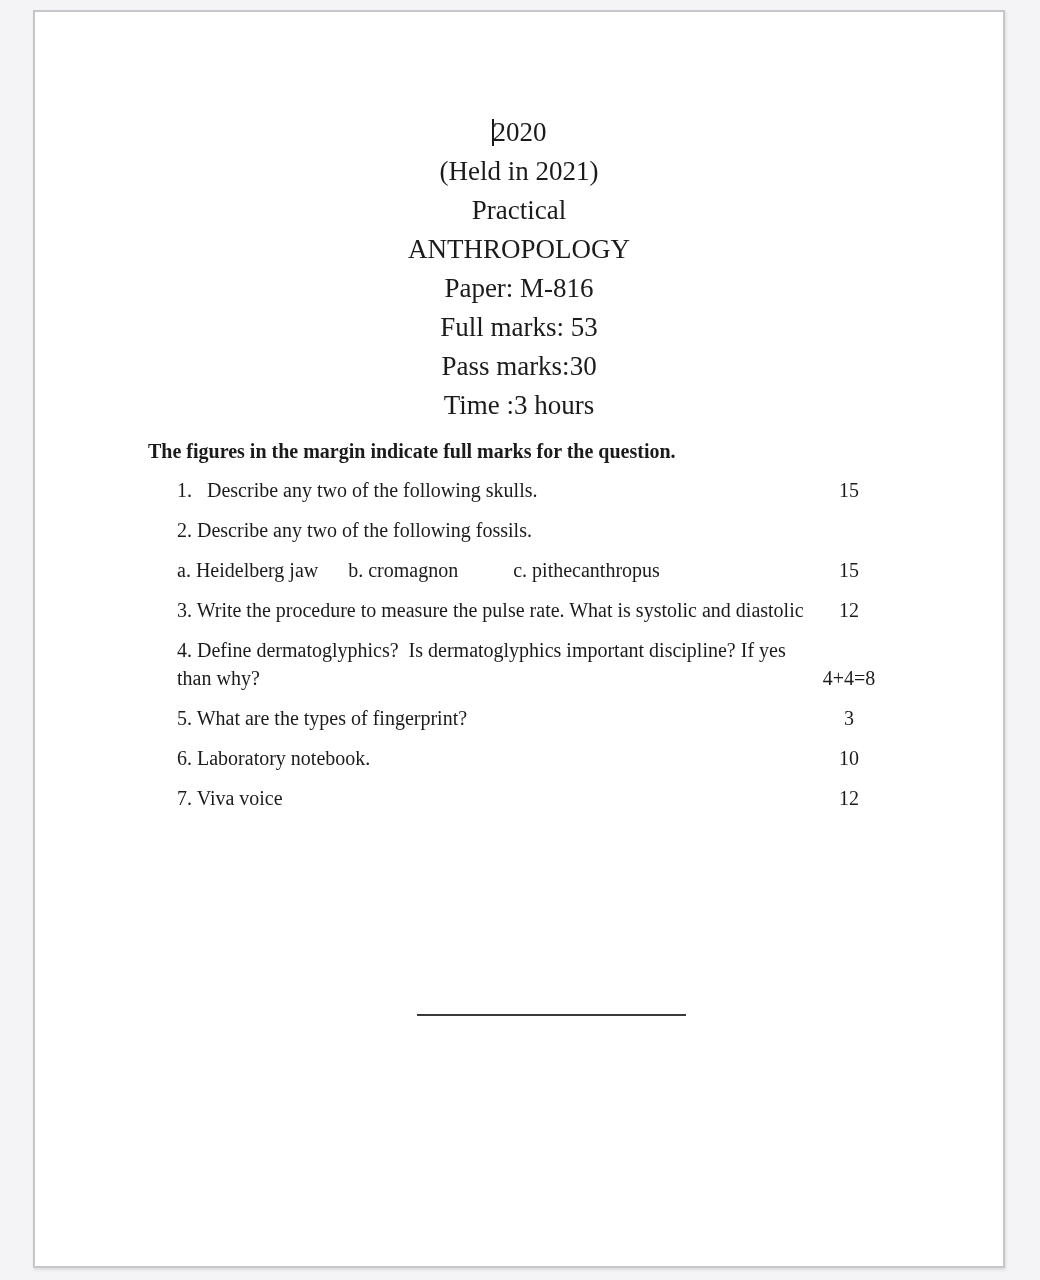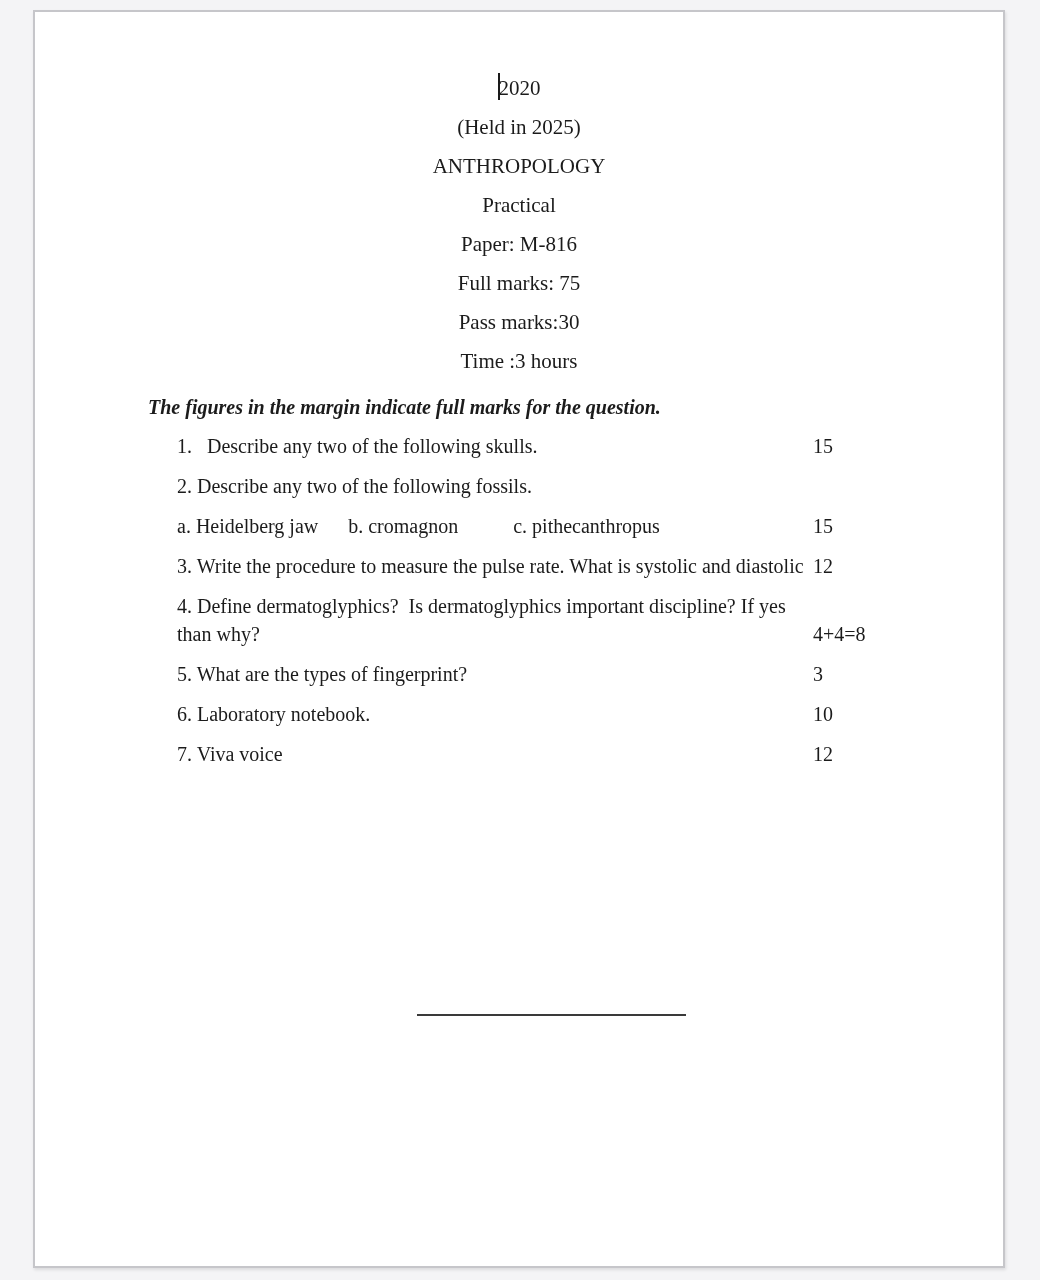--- a/index.html
+++ b/index.html
@@ -20,85 +20,85 @@
     left: 33px;
     top: 10px;
     width: 972px;
     height: 1258px;
     box-sizing: border-box;
     background: #ffffff;
     border: 2px solid #c6c6ca;
     box-shadow: 1px 2px 3px rgba(0,0,0,0.10);
   }
   .title-block {
-    padding-top: 57px;
+    padding-top: 101px;
     text-align: center;
-    font-size: 21px;
+    font-size: 27px;
     line-height: 39px;
   }
   .title-line {
     white-space: pre;
   }
   .text-cursor {
     display: inline-block;
     width: 2px;
     height: 27px;
     background: #1a1a1a;
     vertical-align: -5px;
     margin-right: -1px;
   }
   .instruction {
     margin: 12px 0 0 113px;
     font-size: 20px;
     line-height: 28px;
     font-weight: bold;
-    font-style: italic;
   }
   .questions {
     margin: 11px 0 0 142px;
     width: 740px;
     font-size: 20px;
   }
   .q-block {
     position: relative;
     margin-bottom: 12px;
   }
   .q-line {
     line-height: 28px;
     white-space: pre;
     font-family: Liberation Serif, serif;
   }
   .q-marks {
     position: absolute;
     left: 636px;
     bottom: 0;
     width: 72px;
+    text-align: center;
     line-height: 28px;
   }
   .footer-rule {
     position: absolute;
     left: 382px;
     top: 1002px;
     width: 269px;
     height: 0;
     border-top: 2px solid #3a3a3a;
   }
 </style>
 </head>
 <body>
 
 <div class="page">
 
   <div class="title-block">
     <div class="title-line"><span class="text-cursor"></span><span>2020</span></div>
-    <div class="title-line">(Held in 2025)</div>
+    <div class="title-line">(Held in 2021)</div>
+    <div class="title-line">Practical</div>
     <div class="title-line">ANTHROPOLOGY</div>
-    <div class="title-line">Practical</div>
     <div class="title-line">Paper: M-816</div>
-    <div class="title-line">Full marks: 75</div>
+    <div class="title-line">Full marks: 53</div>
     <div class="title-line">Pass marks:30</div>
     <div class="title-line">Time :3 hours</div>
   </div>
 
   <div class="instruction">The figures in the margin indicate full marks for the question.</div>
 
   <div class="questions">
 
     <div class="q-block">
       <div class="q-line">1.   Describe any two of the following skulls.</div>

